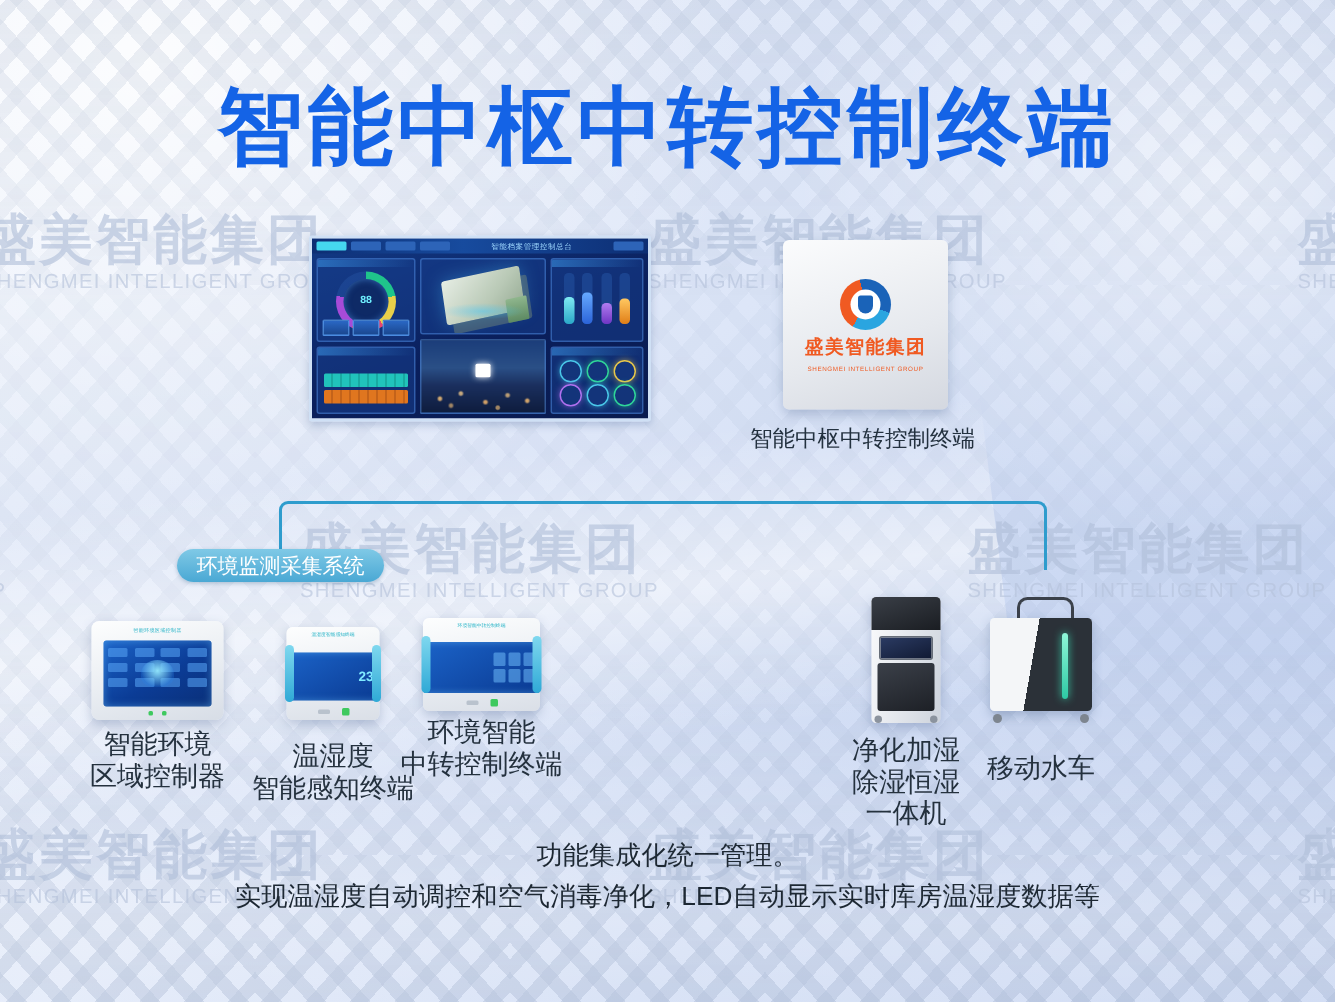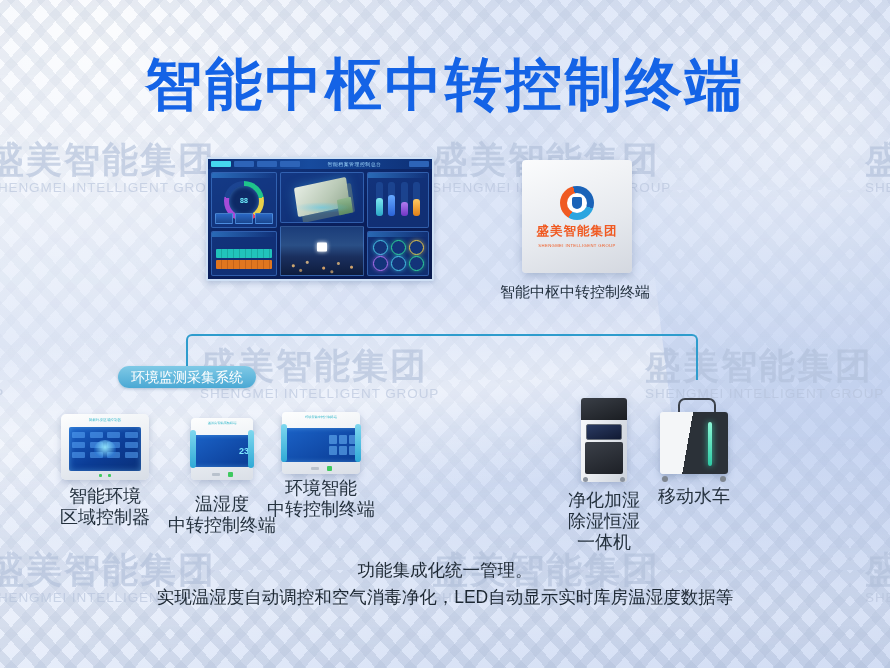--- a/index.html
+++ b/index.html
@@ -409,21 +409,21 @@
       <span class="strip l"></span>
       <span class="strip r"></span>
       <div class="bz">温湿度智能感知终端</div>
       <div class="scr">23</div>
       <div class="foot">
           <i></i>
           <u></u>
         </div>
     </div>
     <div class="lbl" style="margin-top:14px">温湿度
-中转控制终端</div>
+智能感知终端</div>
   </div>
 
   <div class="dev" style="left:262px;top:412px;width:118px;">
     <div class="boxdev wide">
       <span class="strip l"></span>
       <span class="strip r"></span>
       <div class="bz">环境智能中转控制终端</div>
       <div class="scr">
         <div class="grid6">
           <b></b>
@@ -462,21 +462,21 @@
   <div class="dev" style="left:648px;top:398px;width:92px;">
     <div class="cart">
       <span class="handle"></span>
       <span class="body"></span>
       <span class="uv"></span>
       <span class="wheels">
           <i></i>
           <i></i>
         </span>
     </div>
-    <div class="lbl" style="margin-top:4px">移动水车</div>
+    <div class="lbl" style="margin-top:20px">移动水车</div>
   </div>
 
 
   <div class="desc">
     <div>功能集成化统一管理。</div>
     <div>实现温湿度自动调控和空气消毒净化，LED自动显示实时库房温湿度数据等</div>
   </div>
 
 </div>
 

